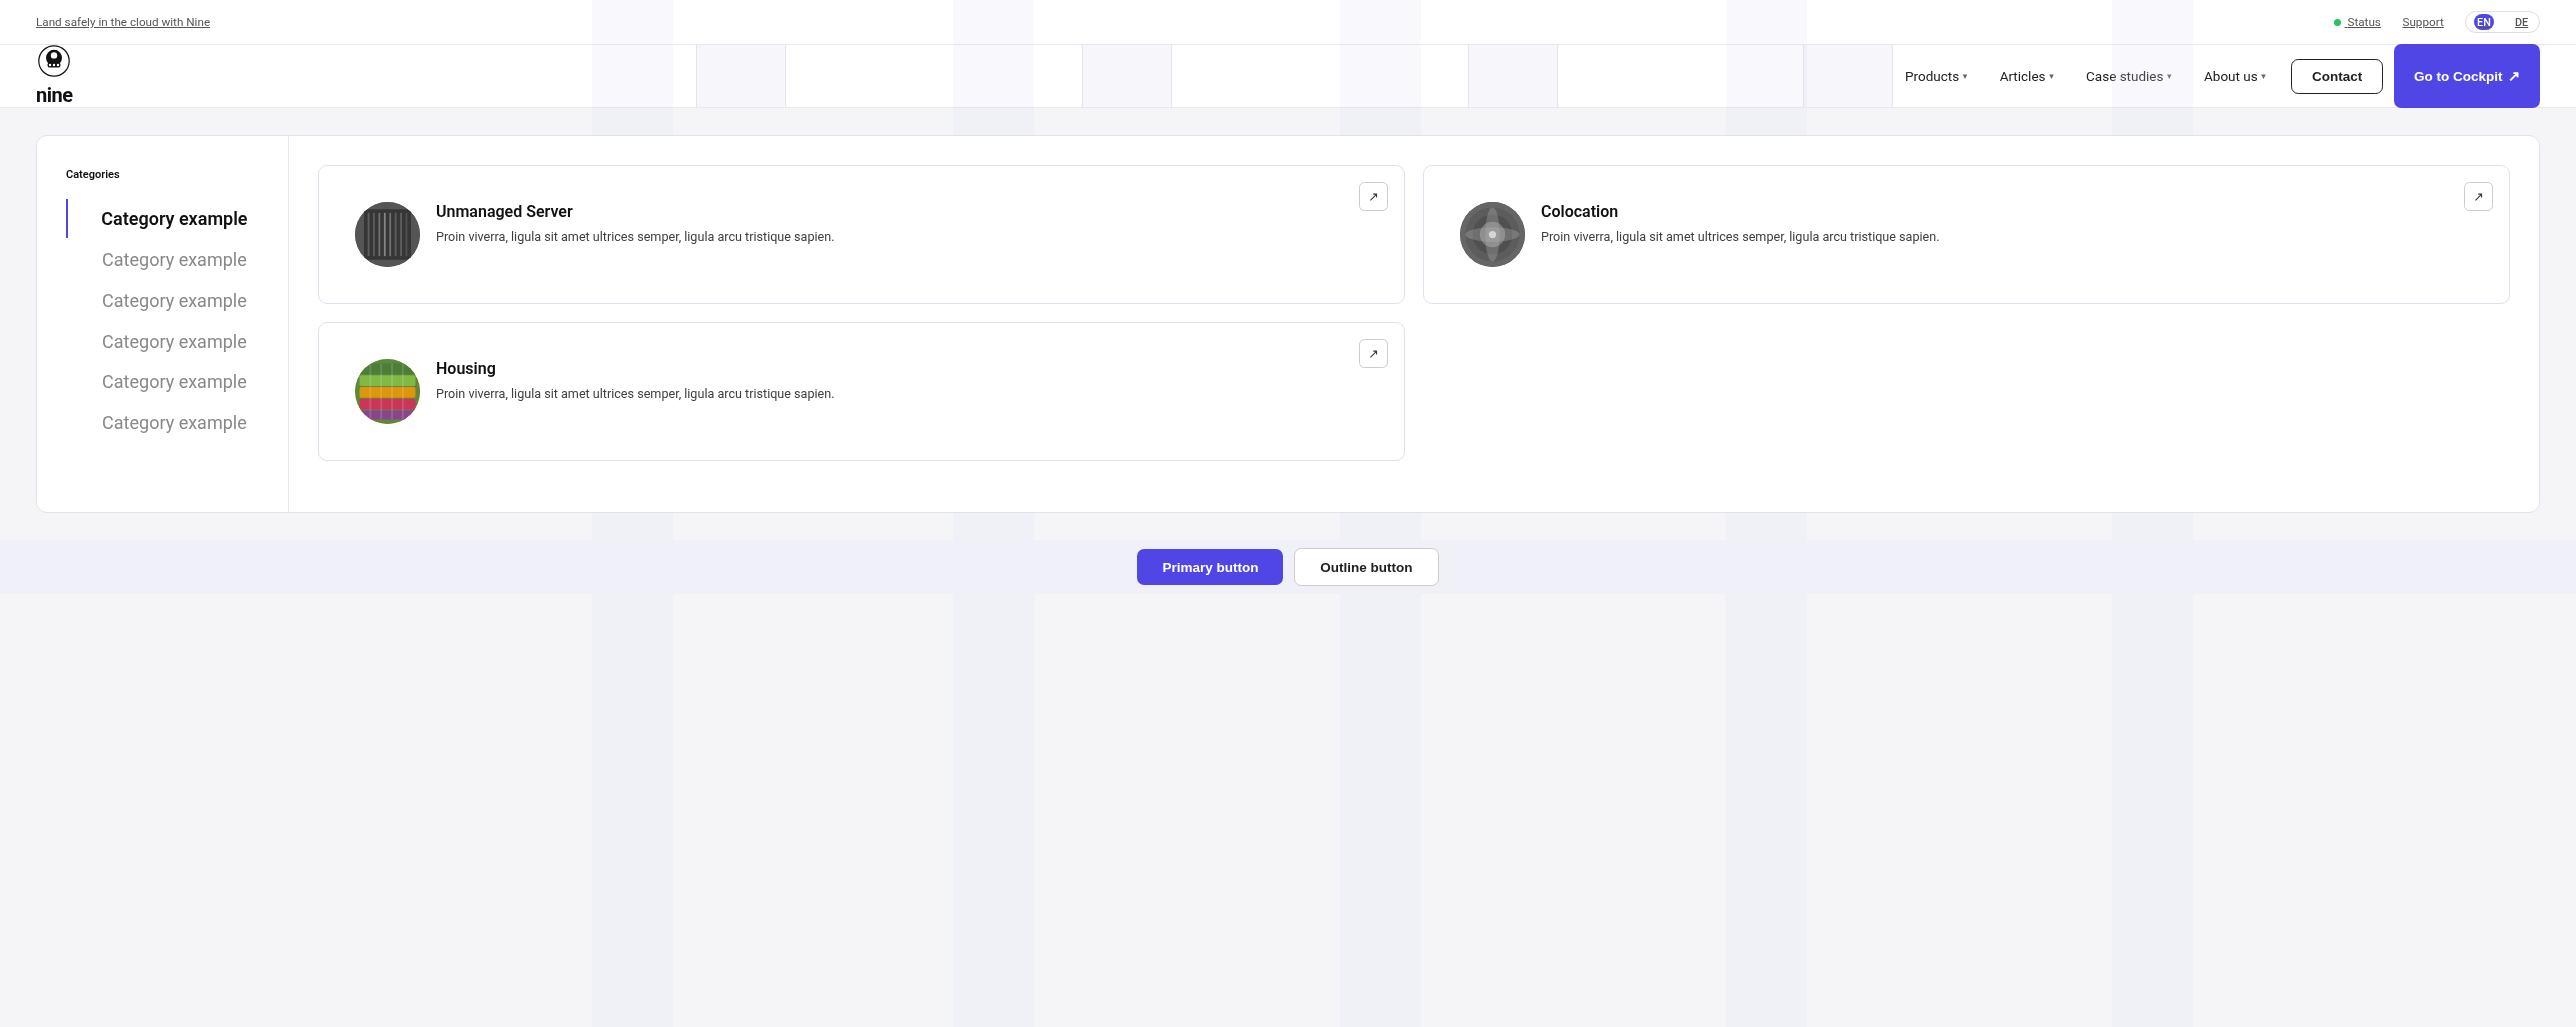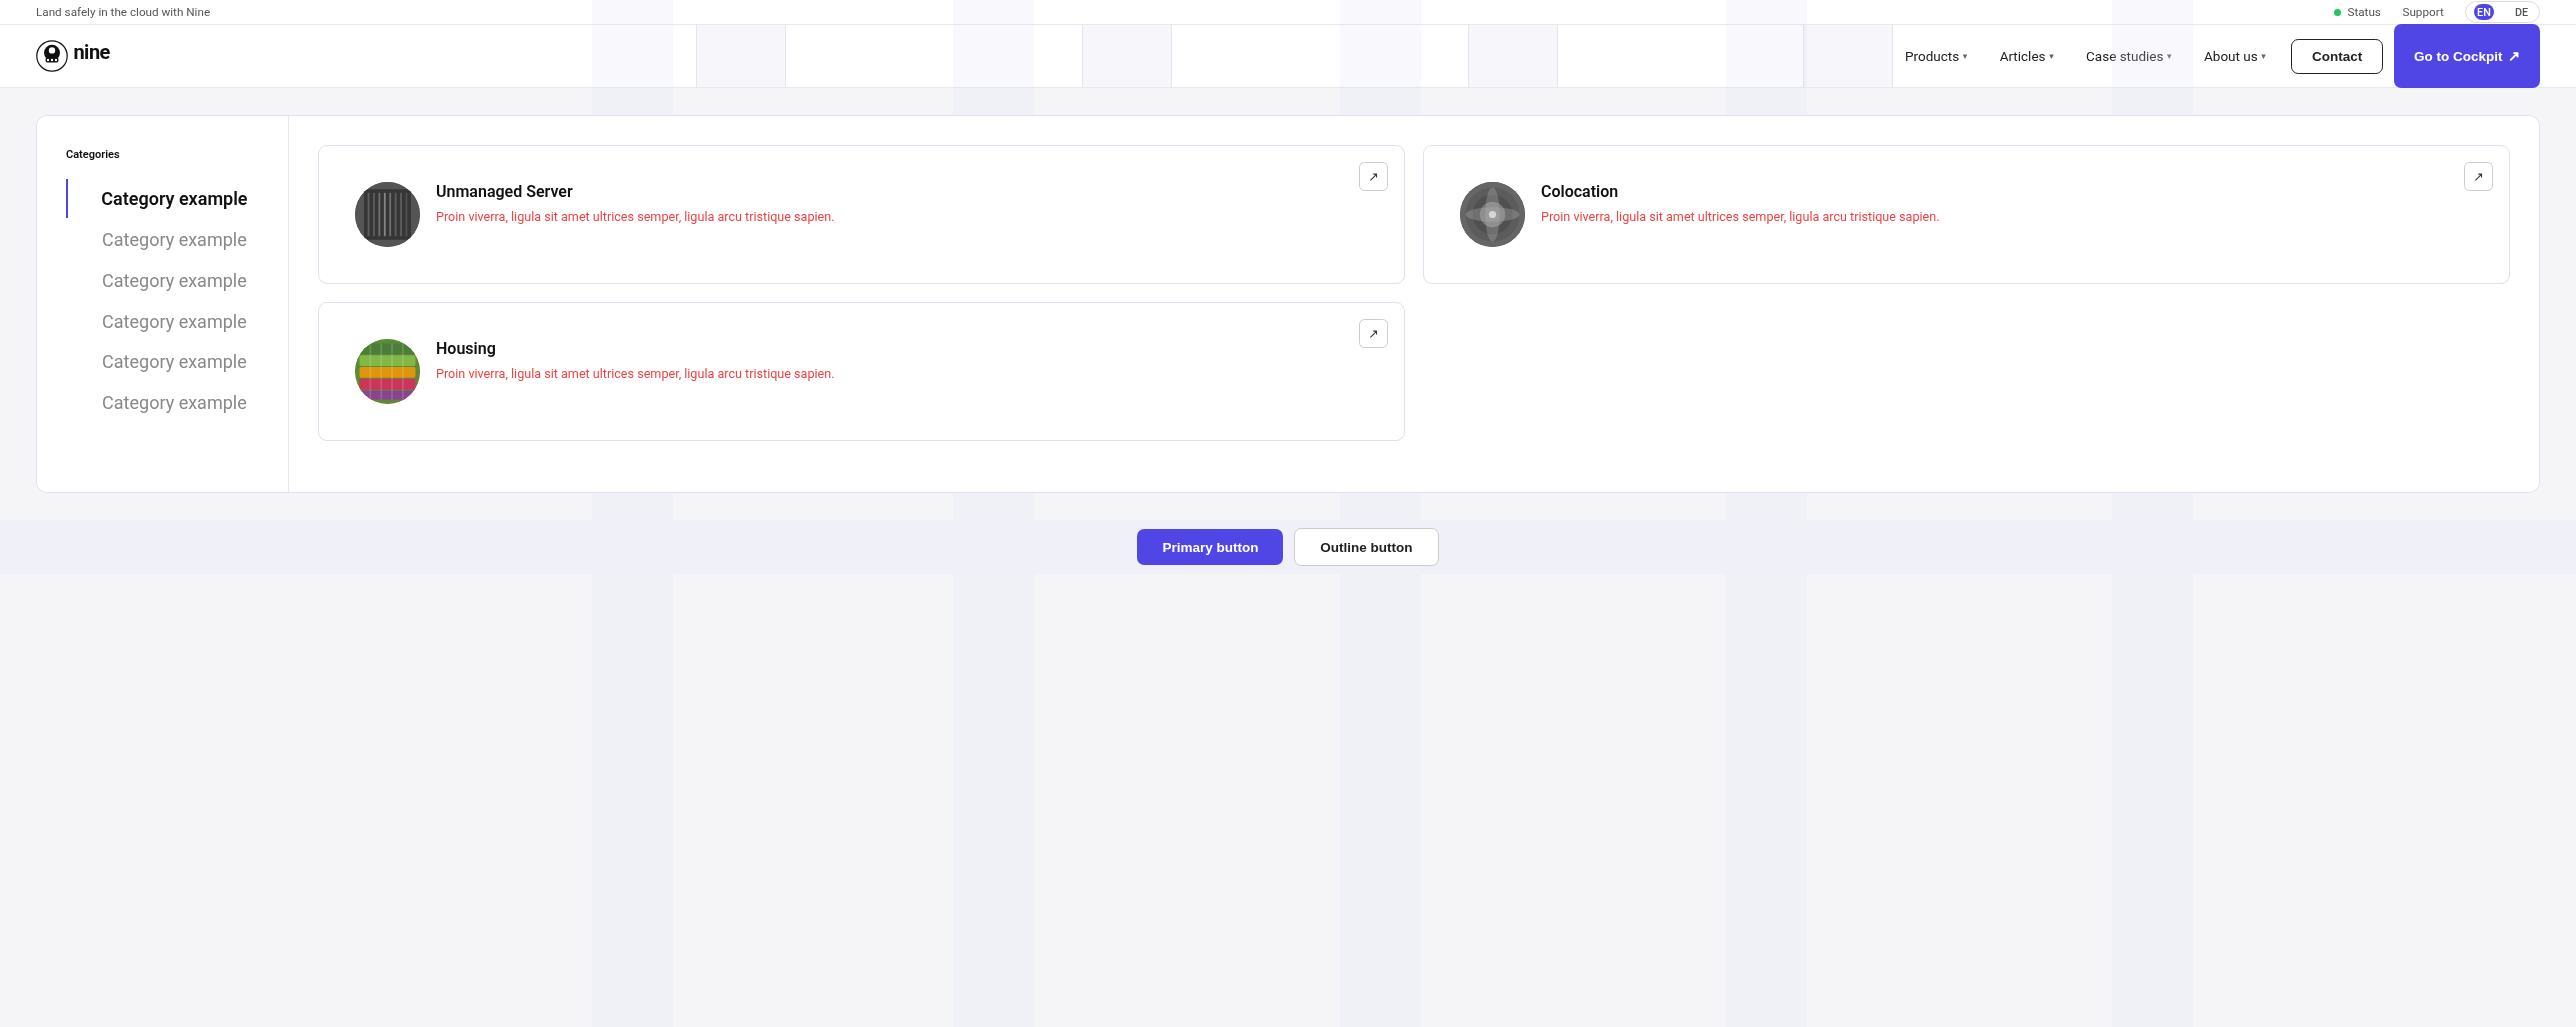--- a/index.html
+++ b/index.html
@@ -6,26 +6,27 @@
     body {
       font-family: -apple-system, BlinkMacSystemFont, 'Segoe UI', Roboto, sans-serif;
       background: #f5f5f8;
       min-width: 1080px;
     }
 
     
     .top-bar {
       background: #fff;
       border-bottom: 0.9px solid #e8e8f0;
-      padding: 1px 36px;
+      padding: 11px 36px;
       display: flex;
       justify-content: space-between;
       align-items: center;
       font-size: 11.7px;
       color: #555;
+      text-decoration: underline;
     }
     .top-bar-right {
       display: flex;
       align-items: center;
       gap: 21.6px;
     }
     .status-dot {
       display: inline-block;
       width: 7.2px;
       height: 7.2px;
@@ -59,24 +60,25 @@
       background: #fff;
       border-bottom: 0.9px solid #e8e8f0;
       padding: 0 36px;
       display: flex;
       align-items: center;
       height: 63px;
       position: relative;
     }
     .logo {
       display: flex;
-      align-items: flex-start;
+      align-items: center;
       gap: 5.4px;
       margin-right: auto;
       text-decoration: none;
+      flex-direction: column;
     }
     .logo-icon {
       width: 32px;
       height: 32px;
     }
     .logo-text {
       font-size: 20px;
       font-weight: 700;
       color: #111;
       letter-spacing: -0.5px;
@@ -250,21 +252,21 @@
       flex: 1;
     }
     .card-title {
       font-size: 16px;
       font-weight: 600;
       color: #111;
       margin-bottom: 7.2px;
     }
     .card-desc {
       font-size: 12.6px;
-      color: #ef4444;
+      color: #404040;
       line-height: 1.5;
     }
     .card-arrow {
       position: absolute;
       top: 16px;
       right: 16px;
       width: 29px;
       height: 29px;
       border: 1.4px solid #ccc;
       border-radius: 5.4px;

